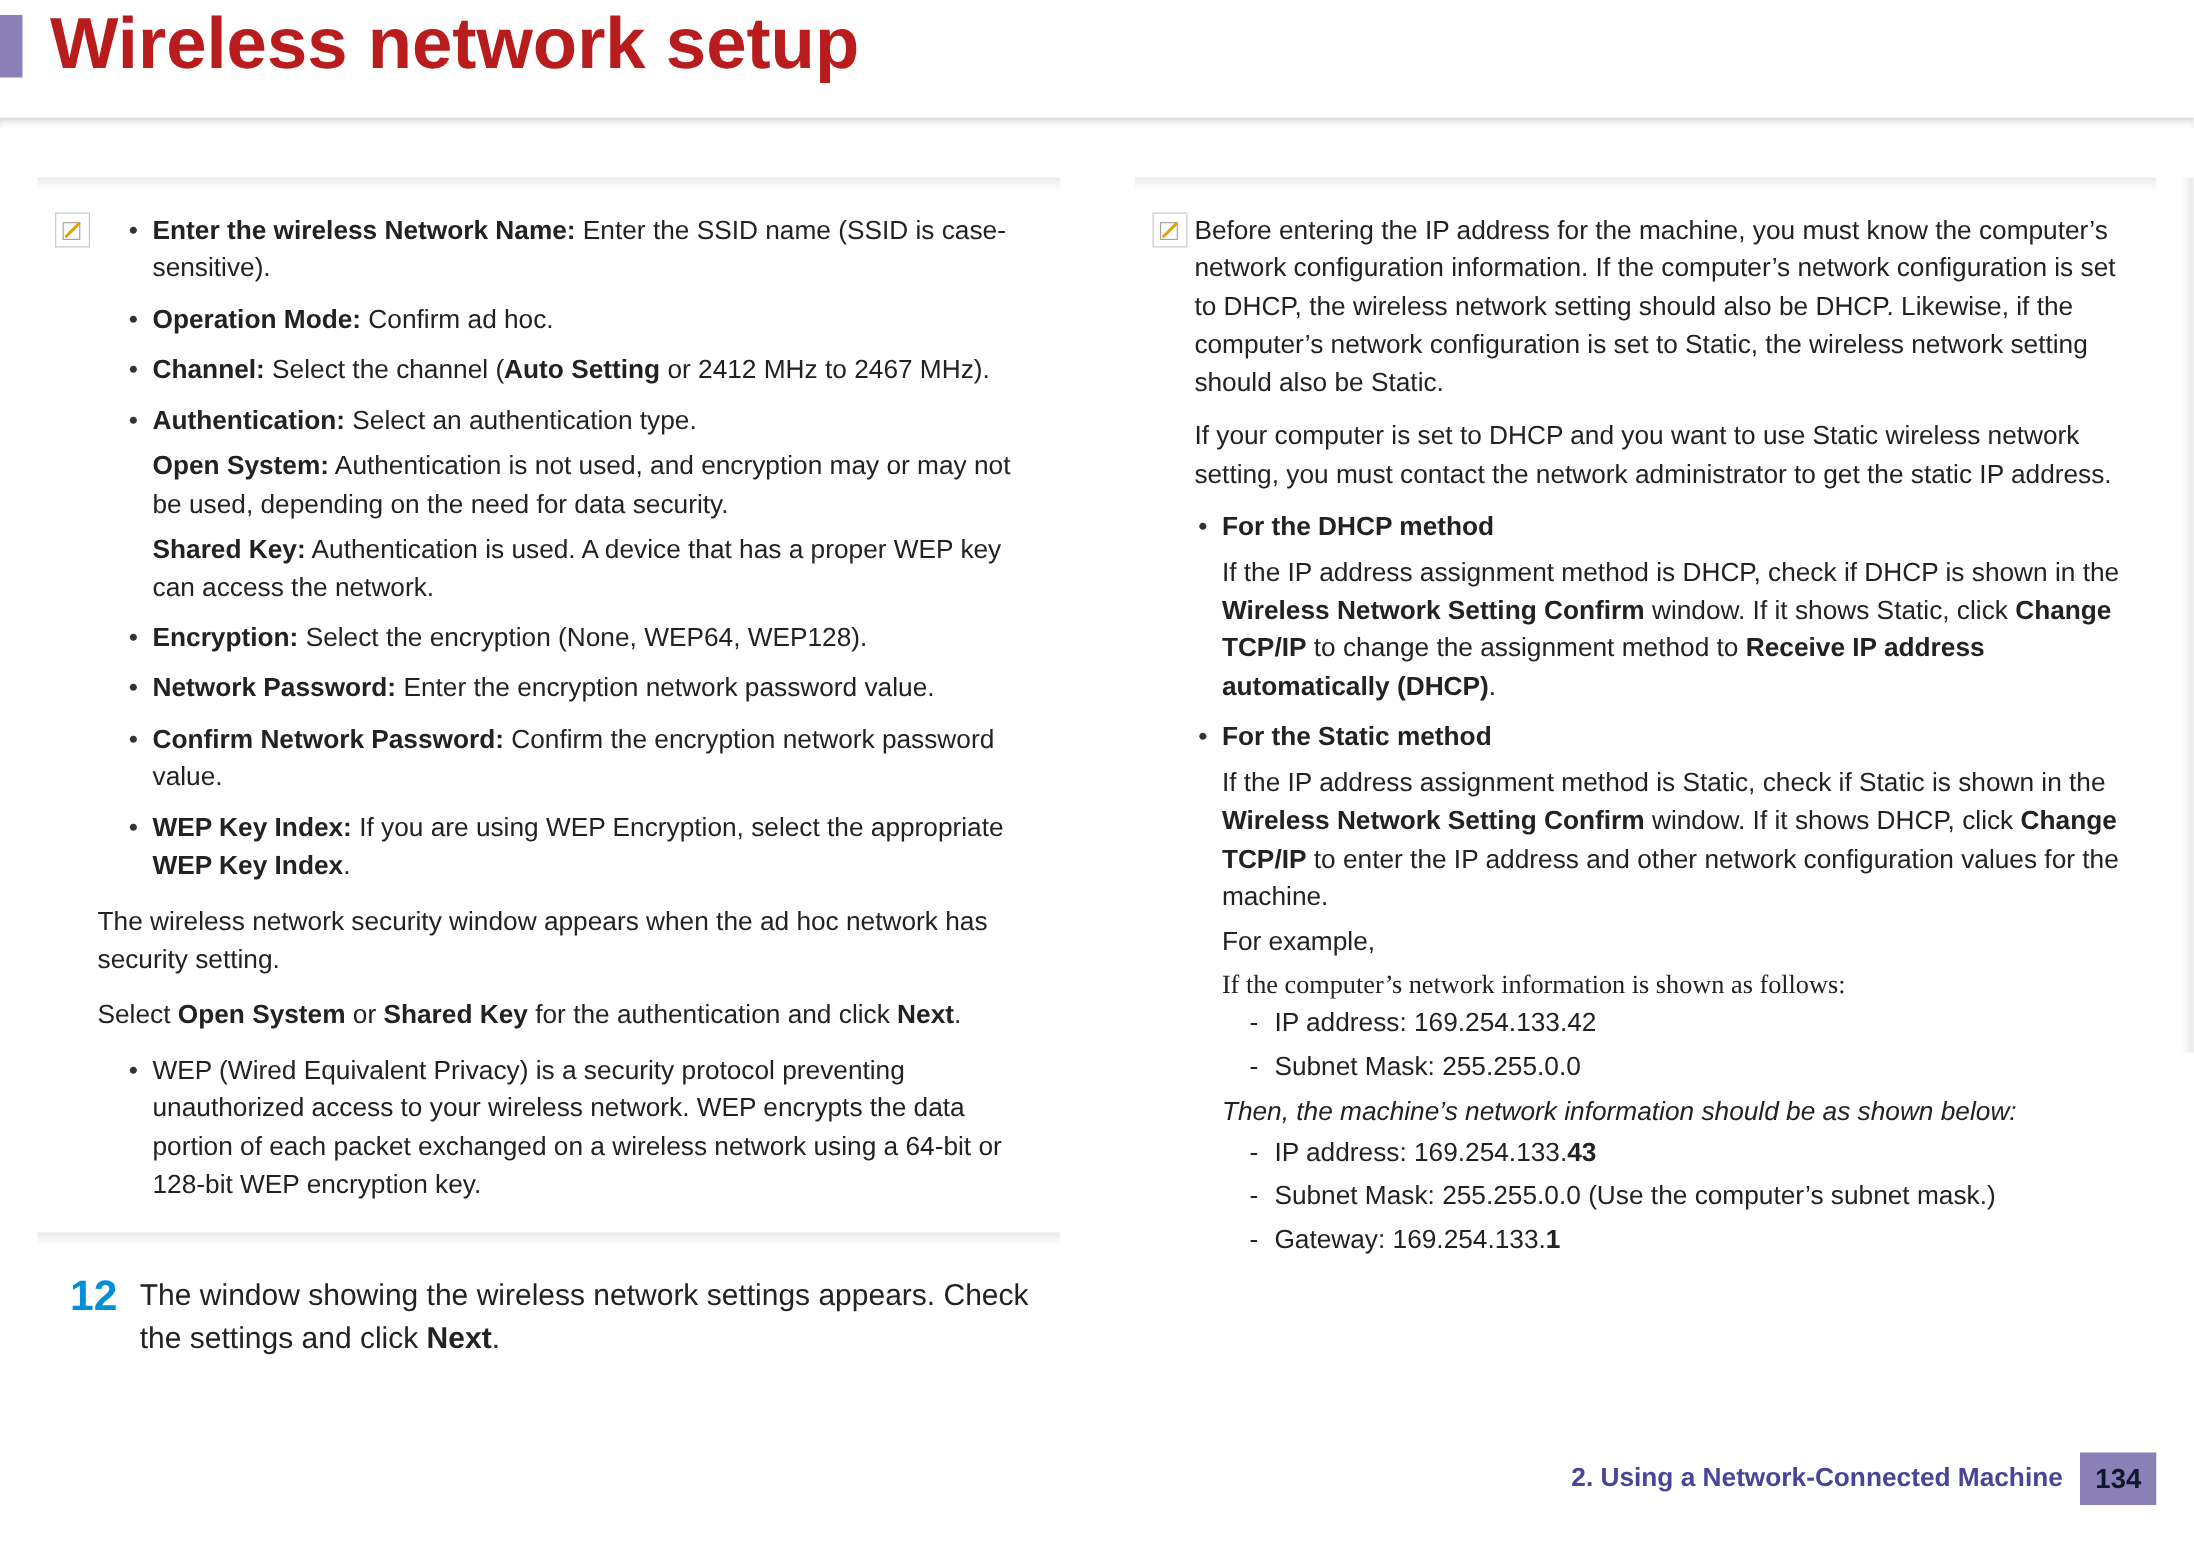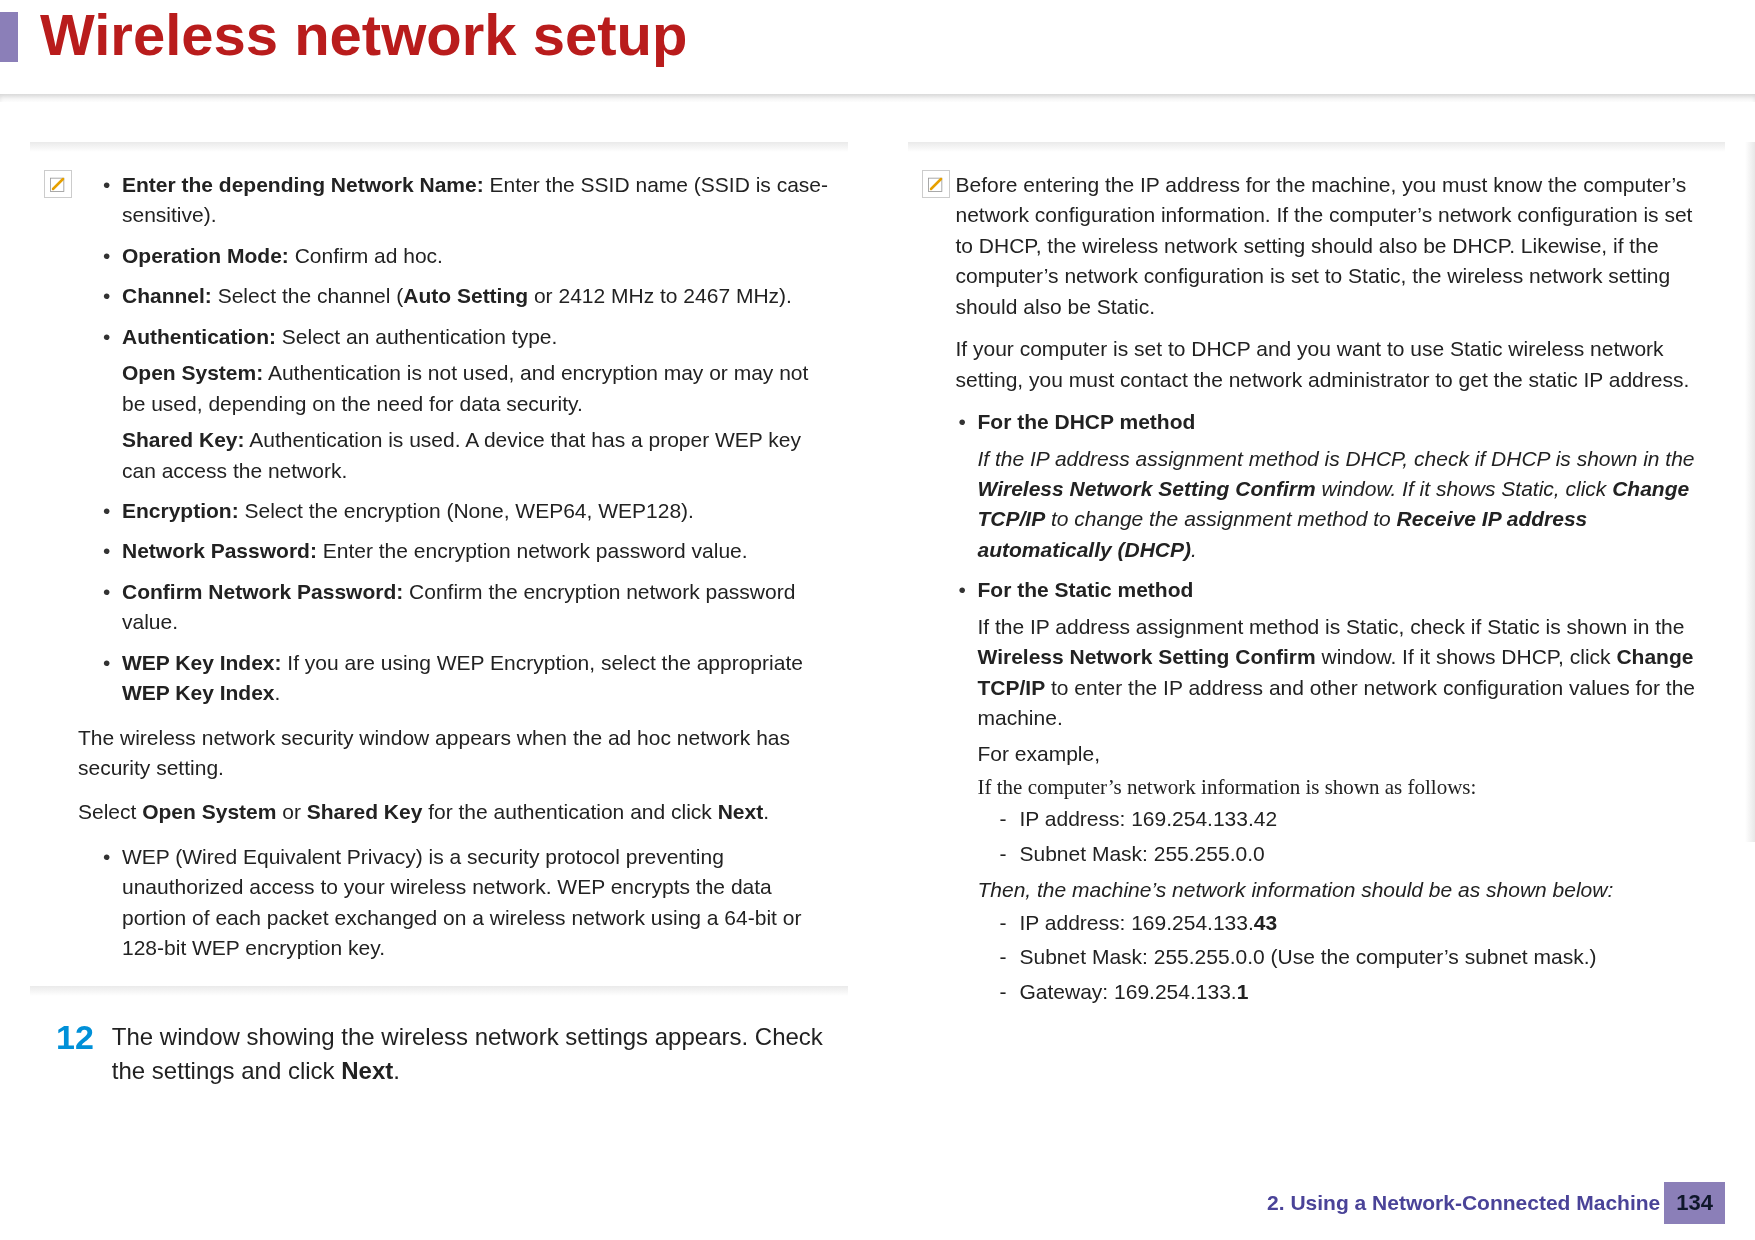--- a/index.html
+++ b/index.html
@@ -116,25 +116,25 @@
     margin-bottom: 4px;
   }
   .dash-list li::before {
     content: "-";
     position: absolute;
     left: 0;
   }
   .right-content .plain-p { margin: 10px 0 12px 0; }
   .footer {
     position: absolute;
-    bottom: 16px;
+    bottom: 36px;
     right: 30px;
     display: flex;
     align-items: center;
-    gap: 4px;
+    gap: 14px;
   }
   .footer-text {
     color: #4a4398;
     font-size: 21px;
     font-weight: 700;
   }
   .footer-page {
     background: #8b7fb8;
     color: #0f172a;
     font-size: 22px;
@@ -166,21 +166,21 @@
 
     <div class="note-icon">
       <svg viewBox="0 0 24 24">
           <rect x="3" y="5" width="16" height="16" fill="#fff" stroke="#999"></rect>
           <path d="M6 18 L18 6" stroke="#e6a000" stroke-width="3" stroke-linecap="round"></path>
         </svg>
     </div>
 
     <div class="content-block">
       <ul class="bullet-list">
-        <li><span class="bold">Enter the depending Network Name:</span><span> Enter the SSID name (SSID is case-sensitive).</span></li>
+        <li><span class="bold">Enter the wireless Network Name:</span><span> Enter the SSID name (SSID is case-sensitive).</span></li>
         <li><span class="bold">Operation Mode:</span><span> Confirm ad hoc.</span></li>
         <li><span class="bold">Channel:</span><span> Select the channel (</span><span class="bold">Auto Setting</span><span> or 2412 MHz to 2467 MHz).</span></li>
         <li>
           <span class="bold">Authentication:</span><span> Select an authentication type.</span>
           <div class="plain-p" style="margin:6px 0 0 0;"><span class="bold">Open System:</span><span> Authentication is not used, and encryption may or may not be used, depending on the need for data security.</span></div>
           <div class="plain-p" style="margin:6px 0 0 0;"><span class="bold">Shared Key:</span><span> Authentication is used. A device that has a proper WEP key can access the network.</span></div>
         </li>
         <li><span class="bold">Encryption:</span><span> Select the encryption (None, WEP64, WEP128).</span></li>
         <li><span class="bold">Network Password:</span><span> Enter the encryption network password value.</span></li>
         <li><span class="bold">Confirm Network Password:</span><span> Confirm the encryption network password value.</span></li>
@@ -219,21 +219,21 @@
         </svg>
     </div>
 
     <div class="content-block right-content">
       <p class="plain-p" style="margin-top:0; margin-left:-22px;">Before entering the IP address for the machine, you must know the computer’s network configuration information. If the computer’s network configuration is set to DHCP, the wireless network setting should also be DHCP. Likewise, if the computer’s network configuration is set to Static, the wireless network setting should also be Static.</p>
       <p class="plain-p" style="margin-left:-22px;">If your computer is set to DHCP and you want to use Static wireless network setting, you must contact the network administrator to get the static IP address.</p>
 
       <ul class="bullet-list" style="margin-left:-22px;">
         <li>
           <span class="bold">For the DHCP method</span>
-          <div class="plain-p" style="margin:6px 0;font-style:italic;">
+          <div class="plain-p" style="margin:6px 0;">
             <span>If the IP address assignment method is DHCP, check if DHCP is shown in the </span><span class="bold">Wireless Network Setting Confirm</span><span> window. If it shows Static, click </span><span class="bold">Change TCP/IP</span><span> to change the assignment method to </span><span class="bold">Receive IP address automatically (DHCP)</span><span>.</span>
           </div>
         </li>
         <li>
           <span class="bold">For the Static method</span>
           <div class="plain-p" style="margin:6px 0;">
             <span>If the IP address assignment method is Static, check if Static is shown in the </span><span class="bold">Wireless Network Setting Confirm</span><span> window. If it shows DHCP, click </span><span class="bold">Change TCP/IP</span><span> to enter the IP address and other network configuration values for the machine.</span>
           </div>
           <div class="plain-p" style="margin:2px 0;">For example,</div>
           <div class="plain-p" style="margin:2px 0;font-family:Liberation Serif, serif;">If the computer’s network information is shown as follows:</div>

